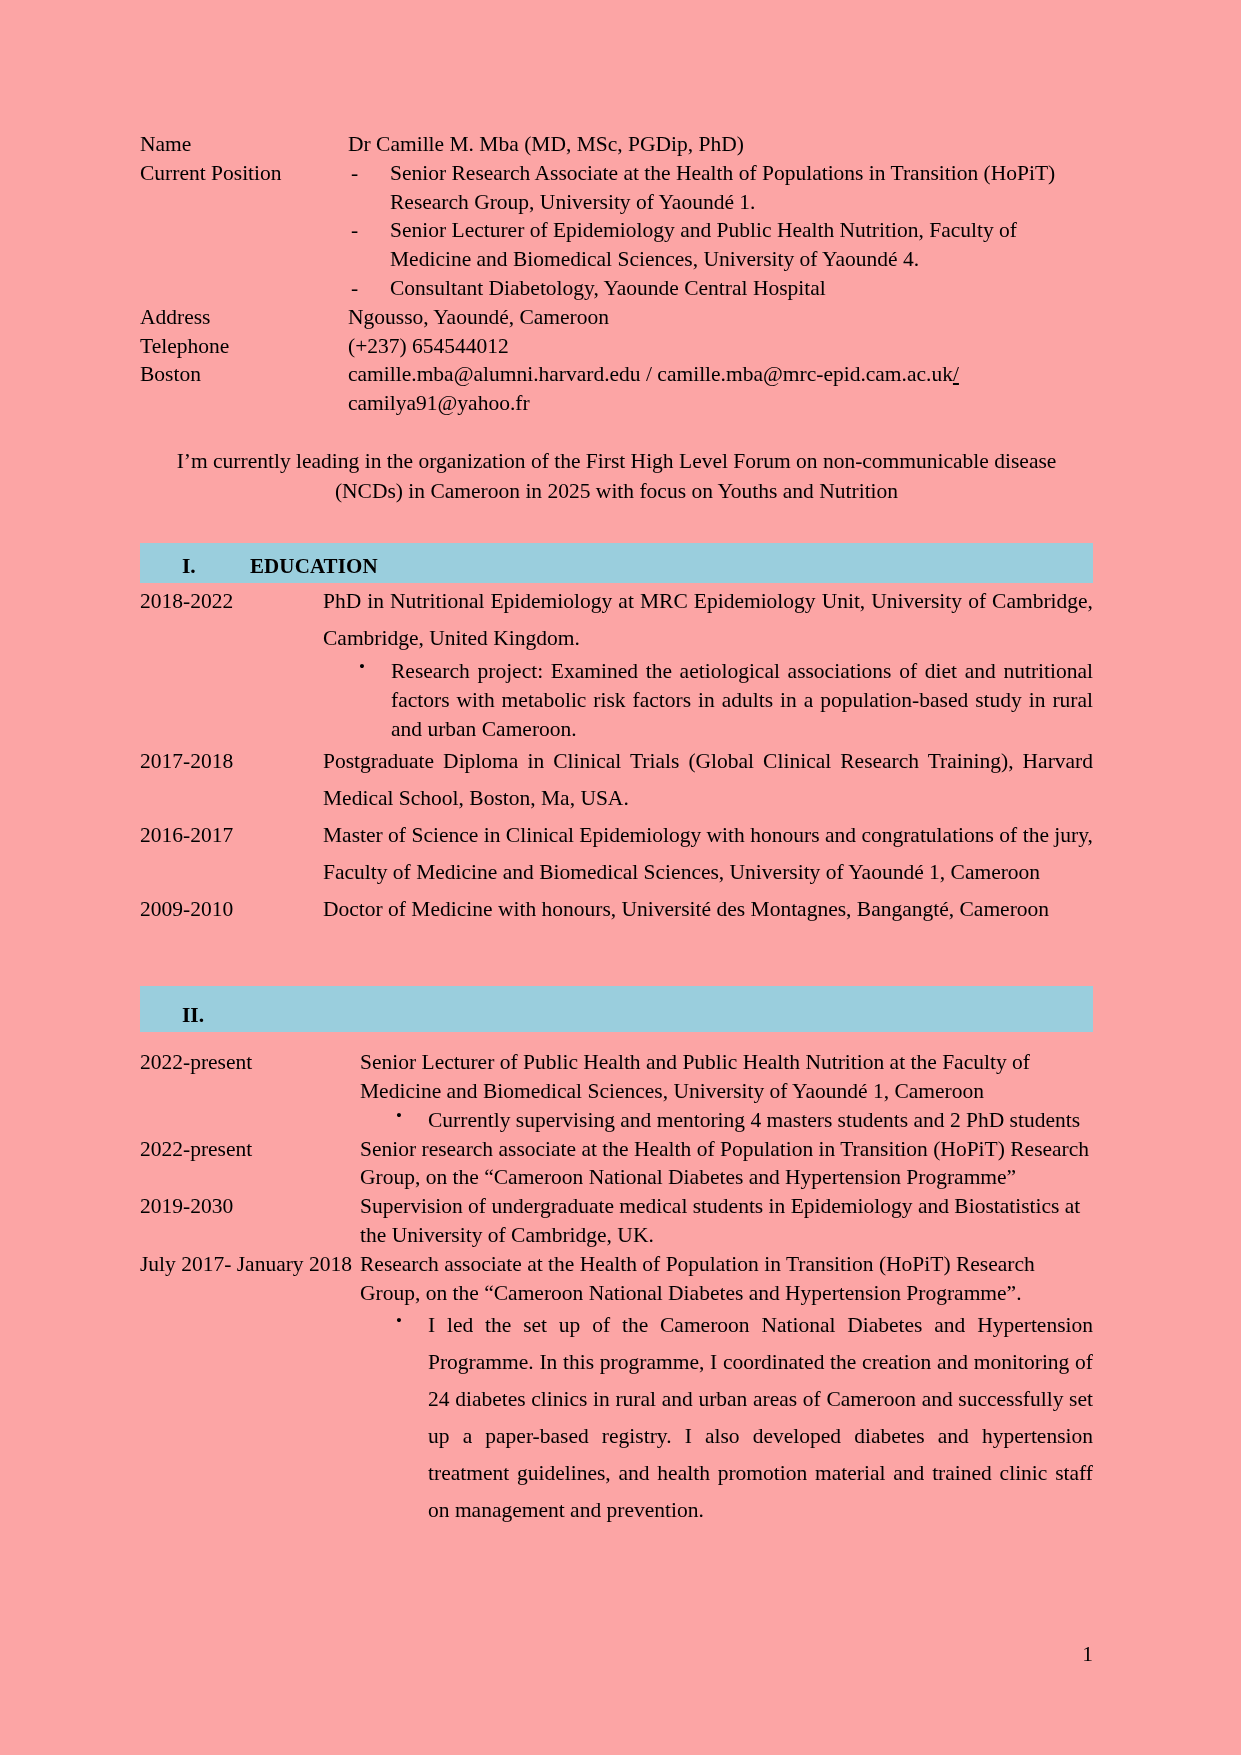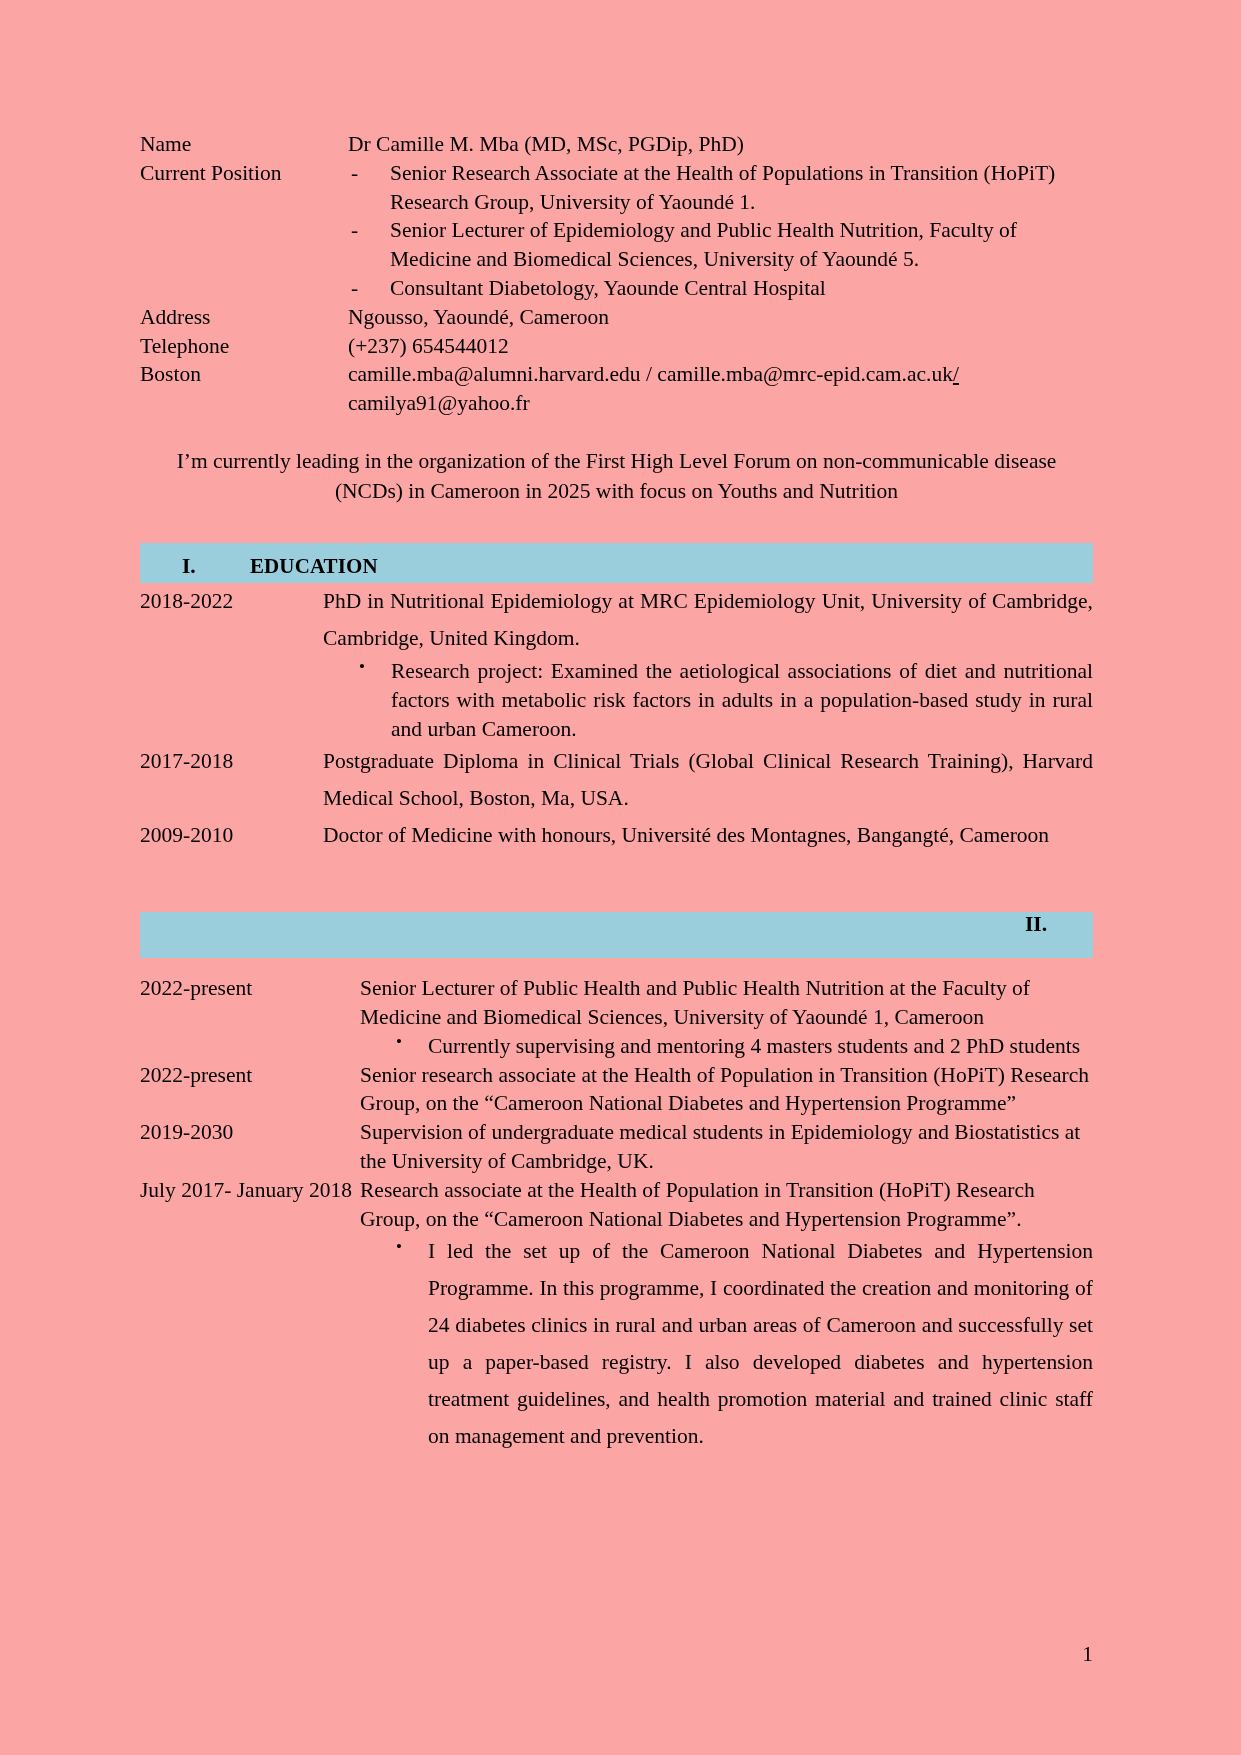--- a/index.html
+++ b/index.html
@@ -82,21 +82,20 @@
     box-sizing: border-box;
   }
   .section-band .band-title {
     font-weight: bold;
     font-size: 21px;
     letter-spacing: 0.1px;
   }
   .section-band.tall {
     height: 46px;
     margin-top: 58px;
-    flex-direction: column;
   }
 
   
   .entries {
     width: 100%;
     border-collapse: collapse;
     font-size: 21.5px;
   }
   .entries td {
     vertical-align: top;
@@ -156,21 +155,21 @@
       <tr>
         <td class="info-label">Current Position</td>
         <td class="info-value">
           <ul class="dash-list">
             <li>
               <span class="dash">-</span>
               <span>Senior Research Associate at the Health of Populations in Transition (HoPiT) Research Group, University of Yaoundé 1.</span>
             </li>
             <li>
               <span class="dash">-</span>
-              <span>Senior Lecturer of Epidemiology and Public Health Nutrition, Faculty of Medicine and Biomedical Sciences, University of Yaoundé 5.</span>
+              <span>Senior Lecturer of Epidemiology and Public Health Nutrition, Faculty of Medicine and Biomedical Sciences, University of Yaoundé 4.</span>
             </li>
             <li>
               <span class="dash">-</span>
               <span>Consultant Diabetology, Yaounde Central Hospital</span>
             </li>
           </ul>
         </td>
       </tr>
       <tr>
         <td class="info-label">Address</td>
@@ -209,20 +208,24 @@
               <span>Research project: Examined the aetiological associations of diet and nutritional factors with metabolic risk factors in adults in a population-based study in rural and urban Cameroon.</span>
             </li>
           </ul>
         </td>
       </tr>
       <tr>
         <td class="entry-date lh-wide">2017-2018</td>
         <td class="entry-body just lh-wide">Postgraduate Diploma in Clinical Trials (Global Clinical Research Training), Harvard Medical School, Boston, Ma, USA.</td>
       </tr>
       <tr>
+        <td class="entry-date lh-wide">2016-2017</td>
+        <td class="entry-body just lh-wide">Master of Science in Clinical Epidemiology with honours and congratulations of the jury, Faculty of Medicine and Biomedical Sciences, University of Yaoundé 1, Cameroon</td>
+      </tr>
+      <tr>
         <td class="entry-date lh-wide">2009-2010</td>
         <td class="entry-body just lh-wide">Doctor of Medicine with honours, Université des Montagnes, Bangangté, Cameroon</td>
       </tr>
     </tbody>
   </table>
 
   <div class="section-band tall">
     <span class="numeral">II.</span>
   </div>
 

